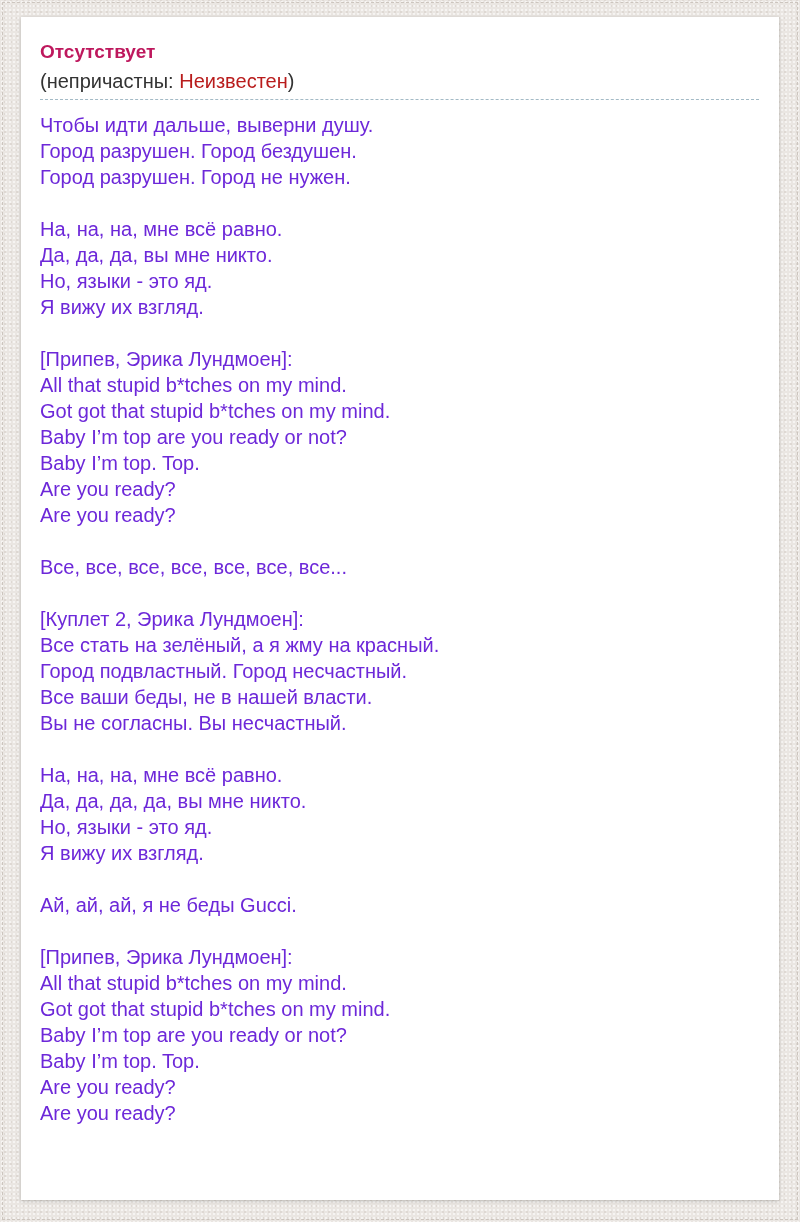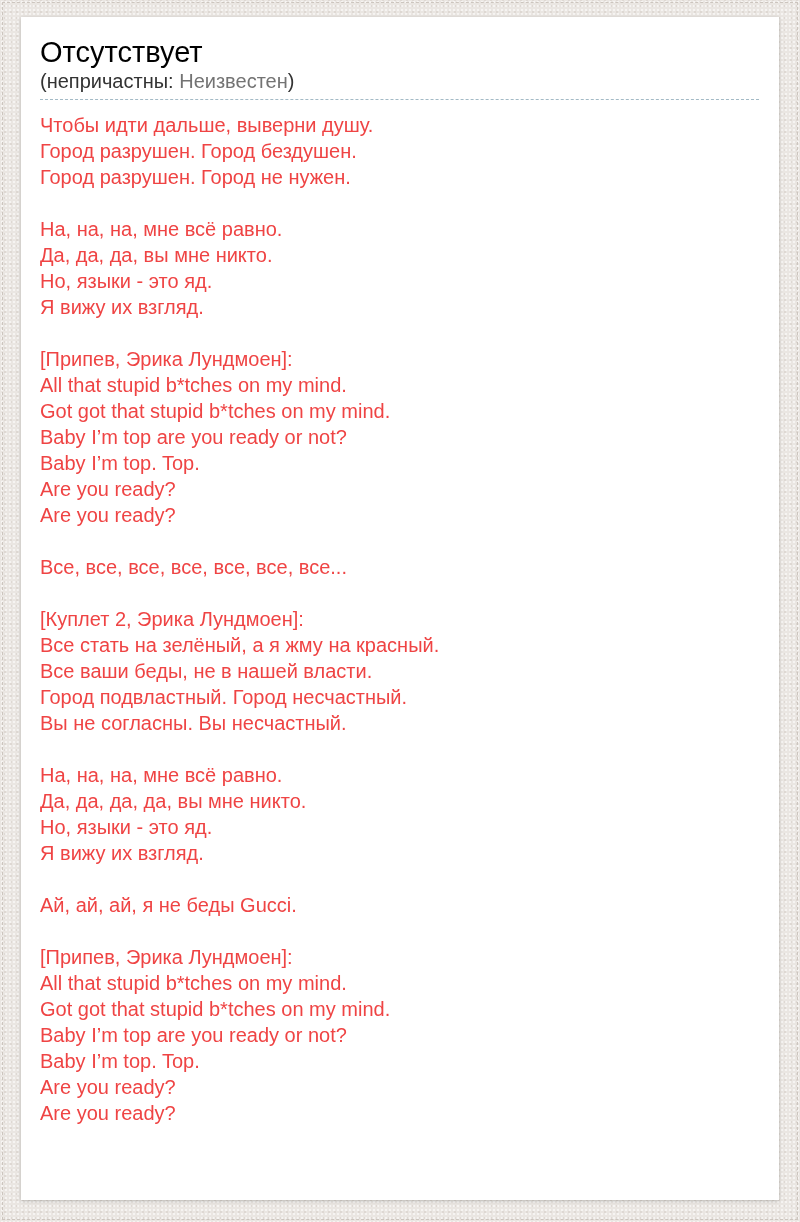--- a/index.html
+++ b/index.html
@@ -27,48 +27,48 @@
     position: relative;
     width: 758px;
     margin: 17px 0 0 21px;
     min-height: 1183px;
     background: #ffffff;
     box-shadow: 0 1px 4px rgba(0,0,0,0.22);
     padding: 20px 20px 26px 19px;
   }
   h1.song-title {
     margin: 0;
-    font-size: 29px;
+    font-size: 19px;
     line-height: 30px;
-    font-weight: 400;
-    color: #000000;
+    font-weight: 700;
+    color: #be185d;
   }
   .artist-line {
     margin-top: 2px;
     font-size: 20px;
     line-height: 24px;
     color: #333333;
     padding-bottom: 6px;
   }
   .artist-link {
-    color: #737373;
+    color: #b91c1c;
     text-decoration: none;
     cursor: pointer;
   }
   .header-divider {
     border: 0;
     border-top: 1px dashed #a3bac6;
     margin: 0;
     height: 0;
   }
   .lyrics {
     margin-top: 12px;
     font-size: 20px;
     line-height: 26px;
-    color: #ef4444;
+    color: #6d28d9;
   }
   .lyrics p { margin: 0; }
   .lyrics p + p { margin-top: 26px; }
 </style>
 </head>
 <body>
 
 <div class="page-frame"></div>
 
 <div class="card">
@@ -104,22 +104,22 @@
       <div>Are you ready?</div>
     <p></p>
     <p>
       </p>
       <div>Все, все, все, все, все, все, все...</div>
     <p></p>
     <p>
       </p>
       <div>[Куплет 2, Эрика Лундмоен]:</div>
       <div>Все стать на зелёный, а я жму на красный.</div>
+      <div>Город подвластный. Город несчастный.</div>
       <div>Все ваши беды, не в нашей власти.</div>
-      <div>Город подвластный. Город несчастный.</div>
       <div>Вы не согласны. Вы несчастный.</div>
     <p></p>
     <p>
       </p>
       <div>На, на, на, мне всё равно.</div>
       <div>Да, да, да, да, вы мне никто.</div>
       <div>Но, языки - это яд.</div>
       <div>Я вижу их взгляд.</div>
     <p></p>
     <p>

